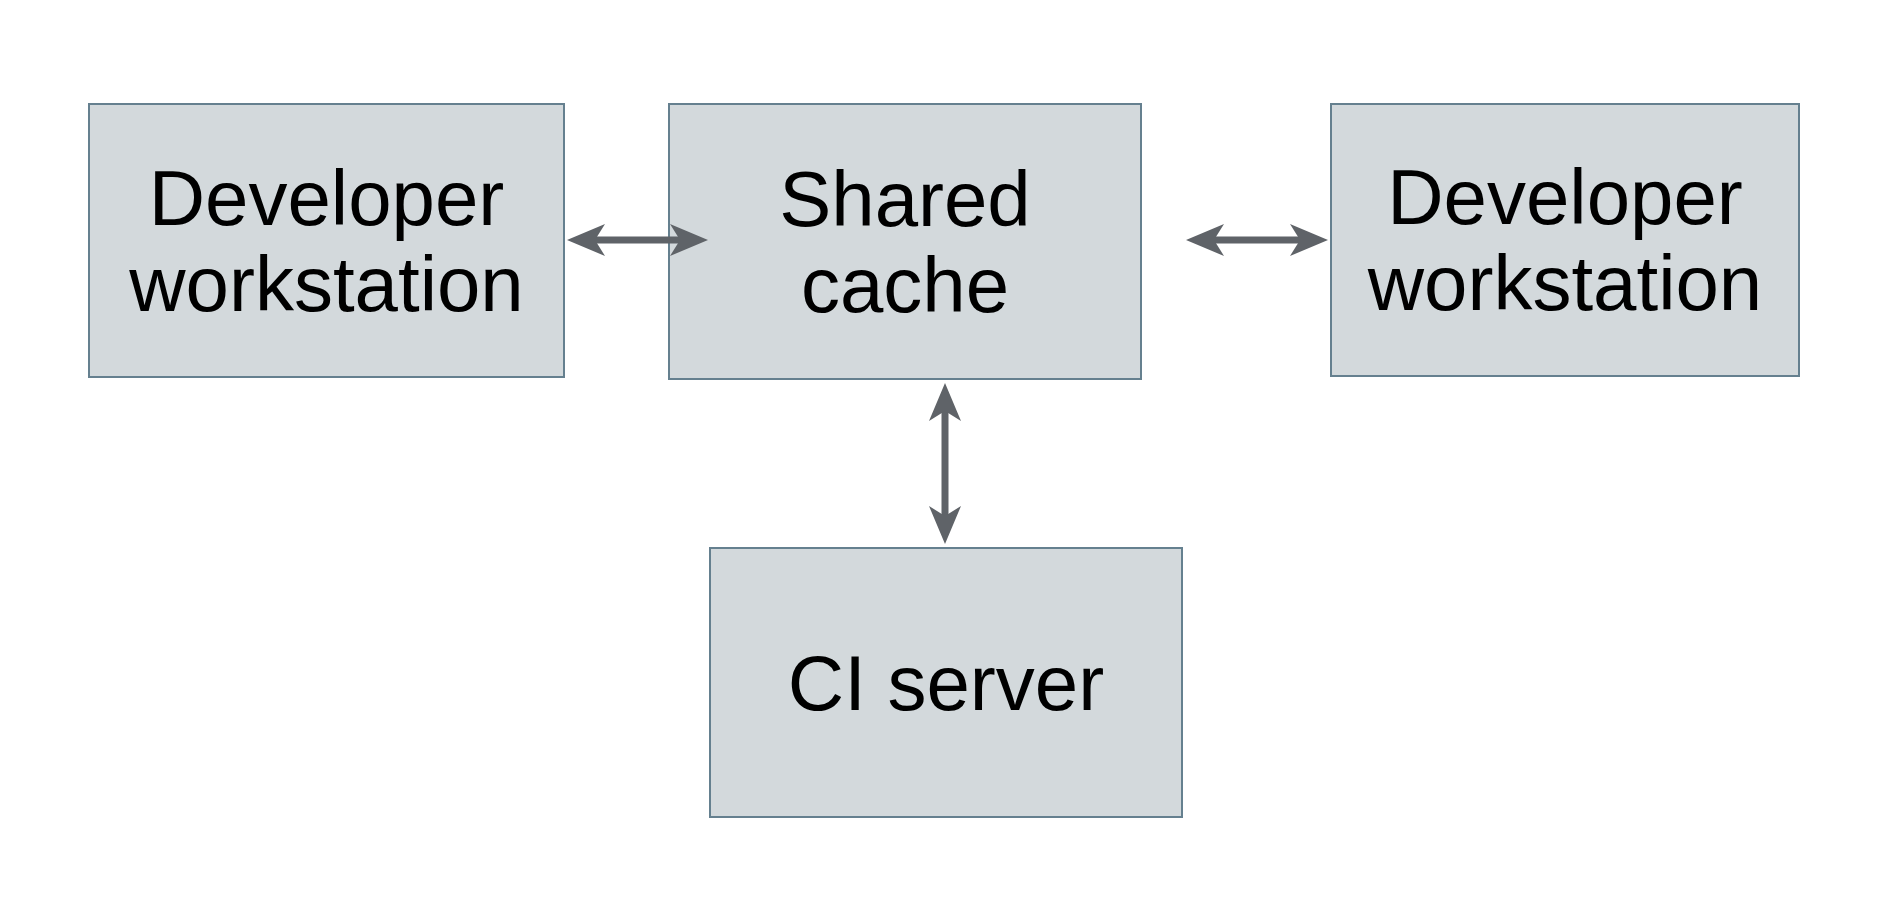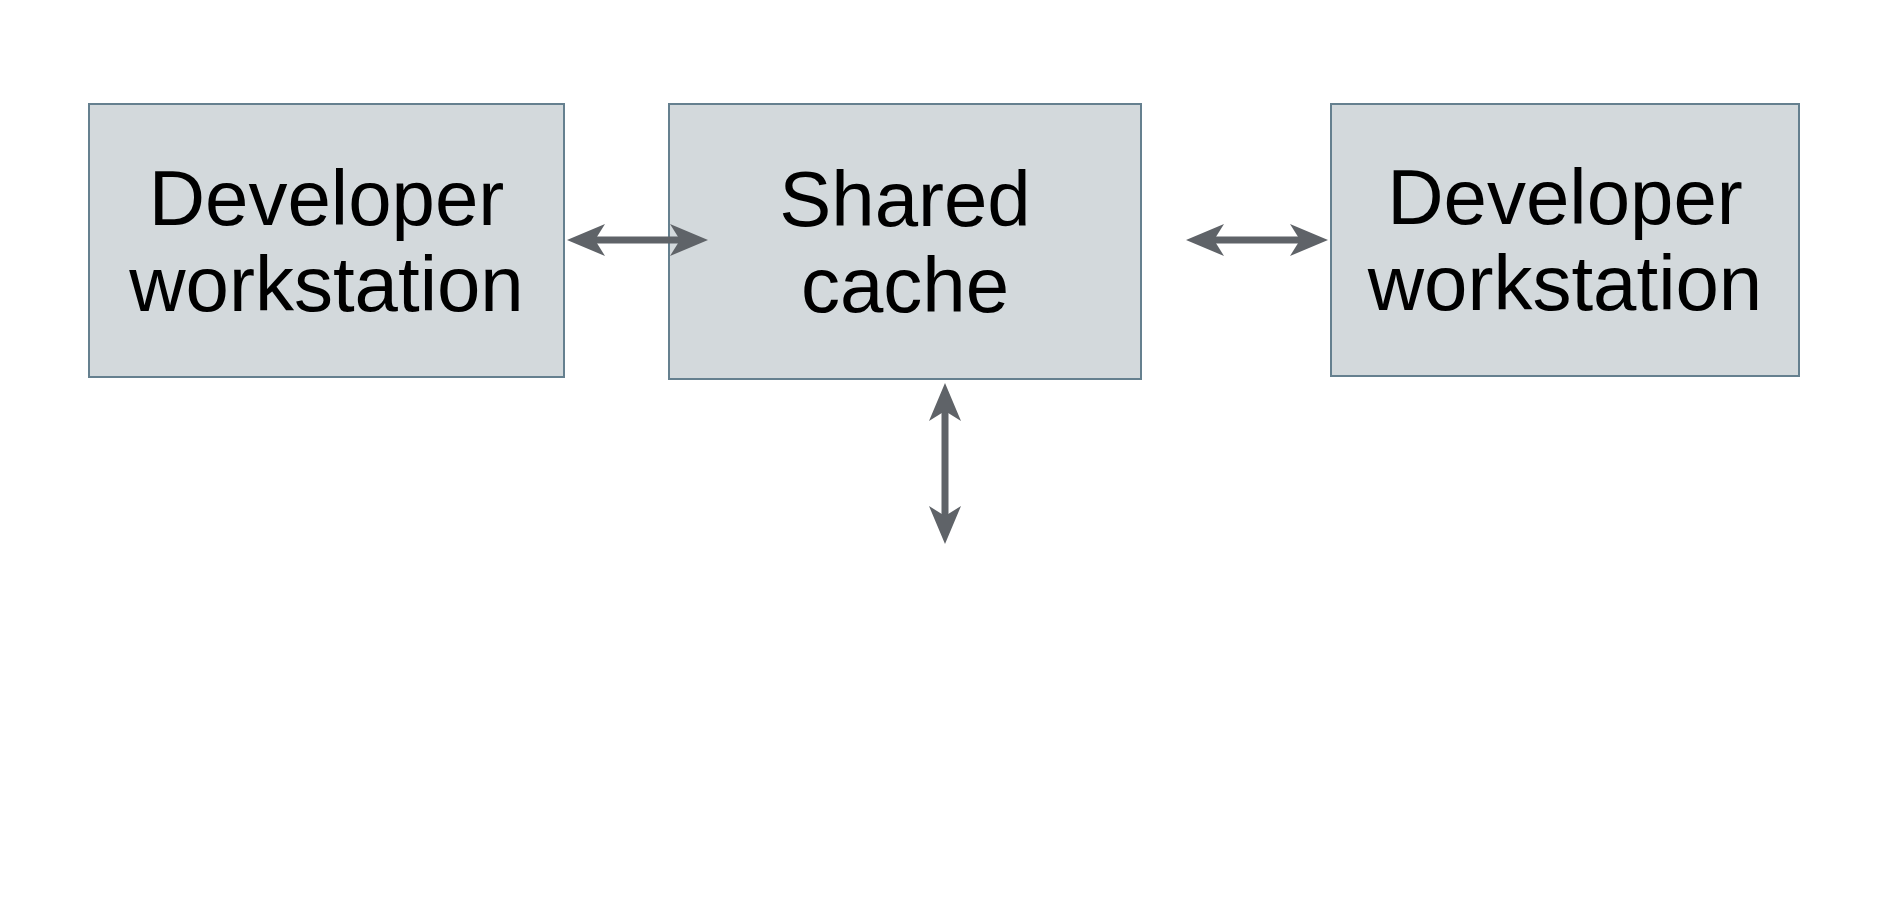--- a/index.html
+++ b/index.html
@@ -69,20 +69,23 @@
   <div class="node node-cache">
     <span class="node-label">Shared
 cache</span>
   </div>
 
   <div class="node node-dev-right">
     <span class="node-label">Developer
 workstation</span>
   </div>
 
+  <div class="node node-ci">
+    <span class="node-label">CI server</span>
+  </div>
 
   <svg class="arrows" viewBox="0 0 1900 922">
 
     <g>
       <line class="arrow-shaft" x1="594" y1="240" x2="681" y2="240"></line>
       <polygon class="arrow-head" points="567,240 605,224 595,240 605,256"></polygon>
       <polygon class="arrow-head" points="708,240 670,224 680,240 670,256"></polygon>
     </g>
 
     <g>

